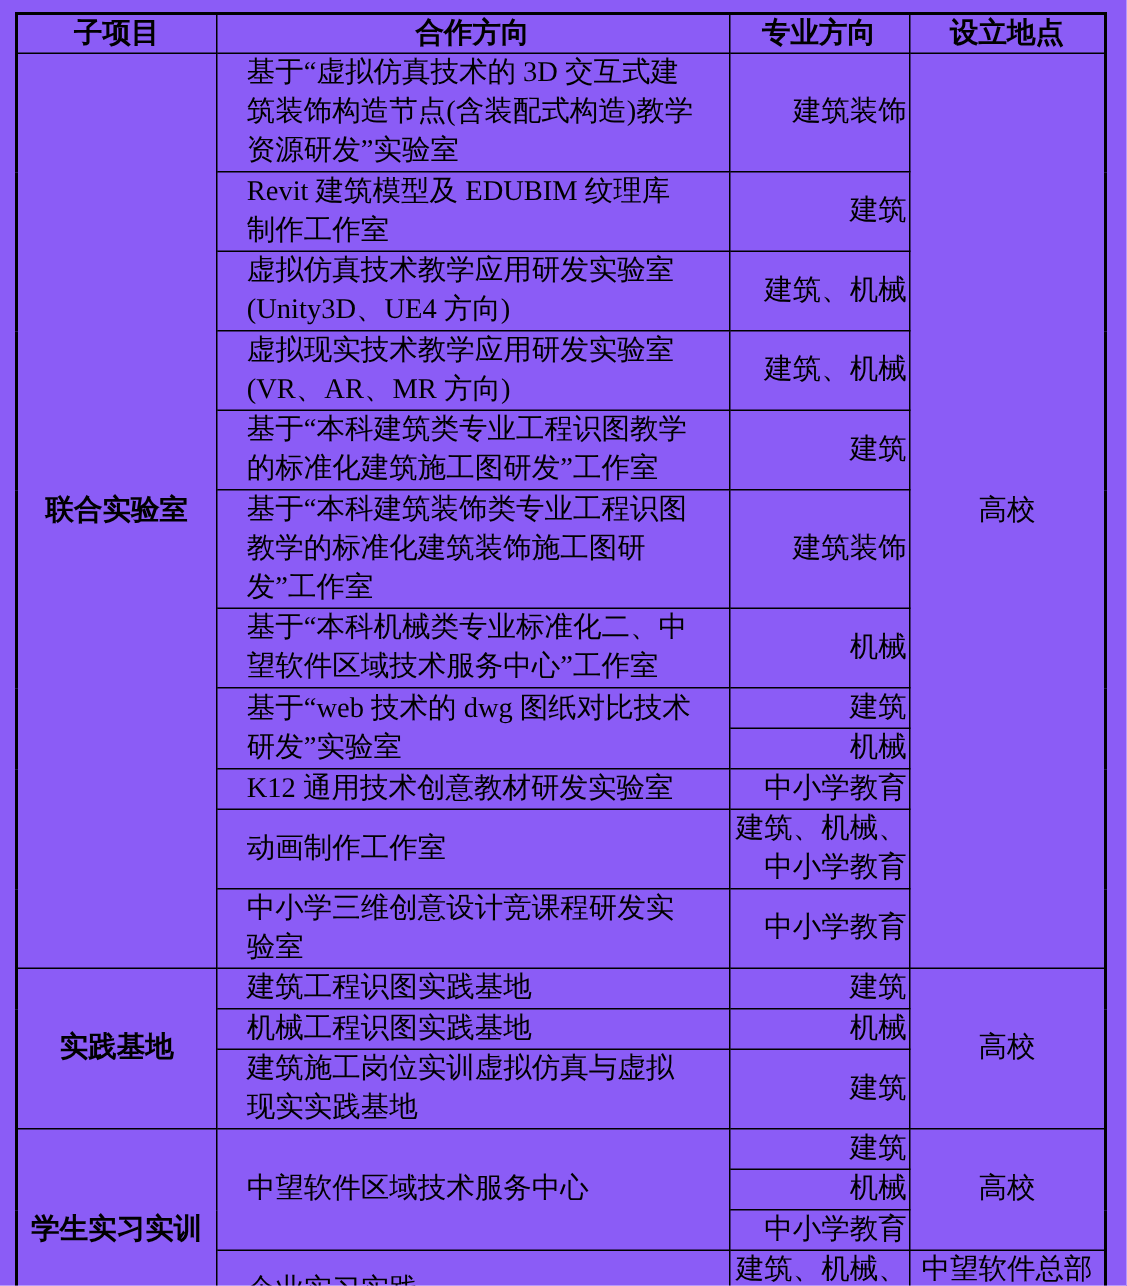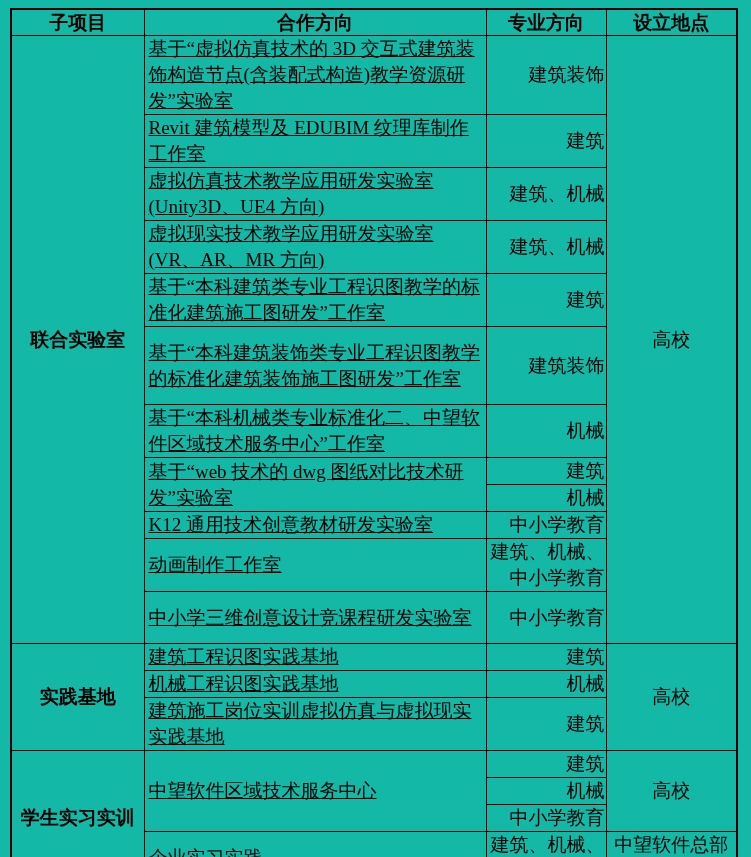--- a/index.html
+++ b/index.html
@@ -7,21 +7,21 @@
     padding: 0;
     background: #ffffff;
     color: #000000;
     font-family: "Liberation Serif", "DejaVu Serif", serif;
   }
   .page {
     width: 751px;
     height: 857px;
     box-sizing: border-box;
     padding: 8px 15px 12px 10px;
-    background: #14b8a6;
+    background: #8b5cf6;
   }
   table.coop-table {
     border-collapse: collapse;
     table-layout: fixed;
     width: 726px;
     border: 2px solid #000000;
     font-size: 19px;
     line-height: 26px;
   }
   th, td {
@@ -29,21 +29,21 @@
     padding: 0;
     vertical-align: middle;
     word-break: break-word;
     overflow: hidden;
   }
   th {
     font-weight: bold;
     text-align: center;
   }
   td.c1 { text-align: center; font-weight: bold; }
-  td.c2 { text-align: left; padding: 0 4px; text-decoration: underline; }
+  td.c2 { text-align: left; padding: 0 20px; }
   td.c3 { text-align: right; padding: 0 1px; }
   td.c4 { text-align: center; padding: 0 2px; }
   tr.hh { height: 25px; line-height: 25px; }
   tr.h1 { height: 26px; }
   tr.h2 { height: 52px; border-radius: 18px; }
   tr.h3 { height: 78px; }
 </style>
 </head>
 <body>
 

